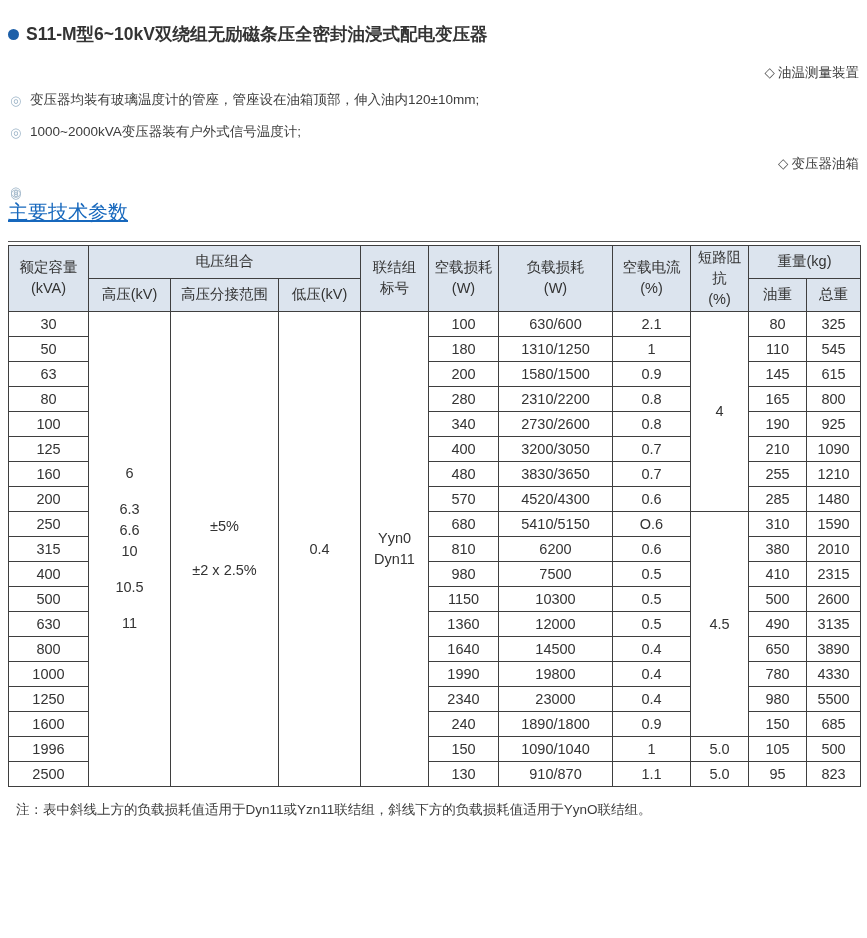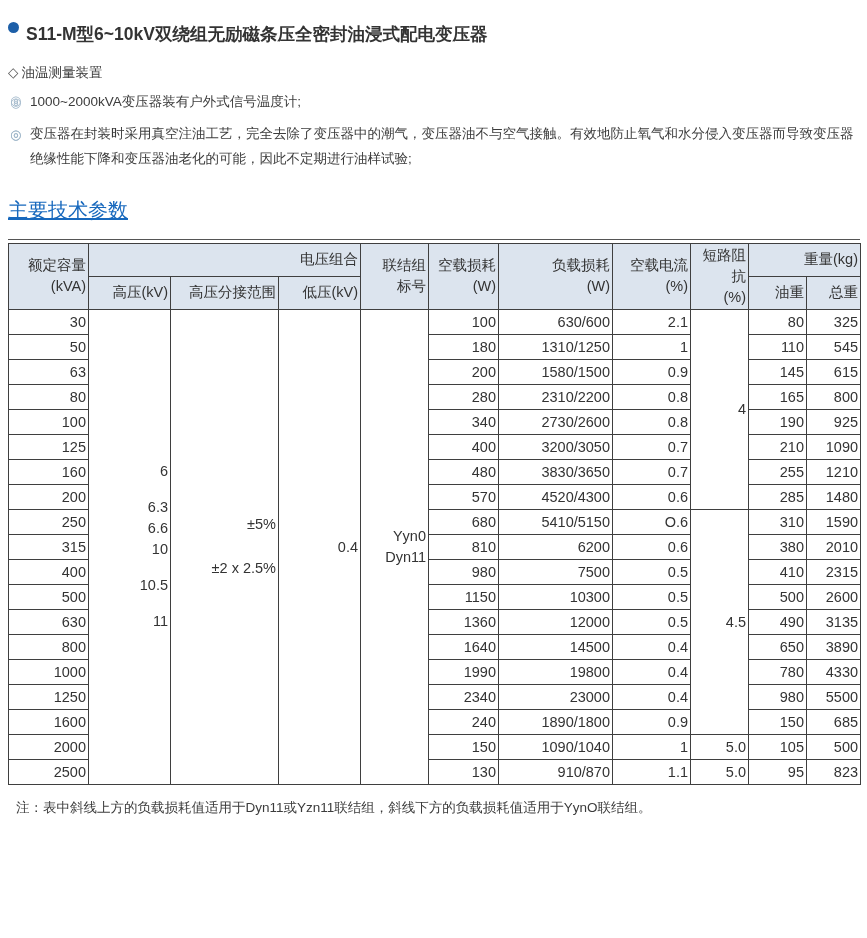--- a/index.html
+++ b/index.html
@@ -4,38 +4,38 @@
 <style>
   * { box-sizing: border-box; }
   html,body { margin:0; padding:0; }
   body {
     width:867px; height:938px; background:#ffffff; overflow:hidden;
     font-family:"Liberation Sans","DejaVu Sans",sans-serif; color:#3c3c3c;
   }
   .page { padding:14px 8px 0 8px; }
 
   .doc-title {
-    display:flex; gap:7px;
+    display:flex; align-items:center; gap:7px;
     font-size:17.5px; font-weight:bold; color:#333; margin:8px 0 18px 0;
   }
   .dot { width:11px; height:11px; border-radius:50%; background:#1d5fa8; flex:0 0 auto; }
 
-  .sec-head { font-size:13.5px; color:#3c3c3c; margin:10px 0 6px 0; }
+  .sec-head { font-size:13.5px; color:#3c3c3c; margin:10px 0 6px 0;text-align:right; }
   .sec-head .dmark { margin-right:3px; color:#555; }
 
   .item { position:relative; padding-left:22px; font-size:13.5px; line-height:1.8;
           color:#3c3c3c; margin:2px 0 8px 0; }
   .item .omark { position:absolute; left:2px; top:1px; color:#9fb6c9; font-size:13px; }
 
   .params-head { font-size:20px; color:#1768bd; margin:26px 0 15px 0; font-weight:normal;text-decoration:underline; }
 
   .rule { border-top:1px solid #555; width:852px; margin-bottom:3px; }
 
   table { border-collapse:collapse; width:852px; table-layout:fixed;
-          font-size:14.5px; text-align:right; color:#333; }
+          font-size:14.5px; text-align:center; color:#333; }
   th,td { border:1px solid #3f3f3f; padding:1px 2px; overflow:hidden; }
   thead th { background:#dce4ee; font-weight:normal; line-height:1.45; height:26px; }
   tbody td { height:25px; background:#fff; }
 
   .mline { line-height:21px; }
   .gap-md { margin-bottom:15px; }
   .gap-md2 { }
   .gap-lg { margin-bottom:23px; }
 
   .note { font-size:13.5px; color:#3c3c3c; margin-top:14px;margin-left:8px; }
@@ -48,32 +48,35 @@
   <div class="doc-title">
     <span class="dot"></span>
     <span>S11-M型6~10kV双绕组无励磁条压全密封油浸式配电变压器</span>
   </div>
 
   <div class="sec-head">
     <span class="dmark">◇</span><span>油温测量装置</span>
   </div>
   <div class="item">
     <span class="omark">◎</span>
+    <span>变压器均装有玻璃温度计的管座，管座设在油箱顶部，伸入油内120±10mm;</span>
   </div>
   <div class="item">
     <span class="omark">◎</span>
     <span>1000~2000kVA变压器装有户外式信号温度计;</span>
   </div>
 
+  <div class="sec-head">
+    <span class="dmark">◇</span><span>变压器油箱</span>
+  </div>
   <div class="item">
     <span class="omark">◎</span>
   </div>
   <div class="item">
     <span class="omark">◎</span>
-    <span>变压器在封装时采用真空注油工艺，完全去除了变压器中的潮气，变压器油不与空气接触。有效地防止氧气和水分侵入变压器而导致变压器绝缘性能下降和变压器油老化的可能，因此不定期进行油样试验;</span>
   </div>
 
   <div class="params-head">主要技术参数</div>
 
   <div class="rule"></div>
 
   <table>
     <colgroup>
       <col style="width:80px">
         <col style="width:82px">
@@ -274,21 +277,21 @@
         </tr>
         <tr>
           <td>1600</td>
           <td>240</td>
           <td>1890/1800</td>
           <td>0.9</td>
           <td>150</td>
           <td>685</td>
         </tr>
         <tr>
-          <td>2000</td>
+          <td>1996</td>
           <td>150</td>
           <td>1090/1040</td>
           <td>1</td>
           <td rowspan="1">5.0</td>
           <td>105</td>
           <td>500</td>
         </tr>
         <tr>
           <td>2500</td>
           <td>130</td>

